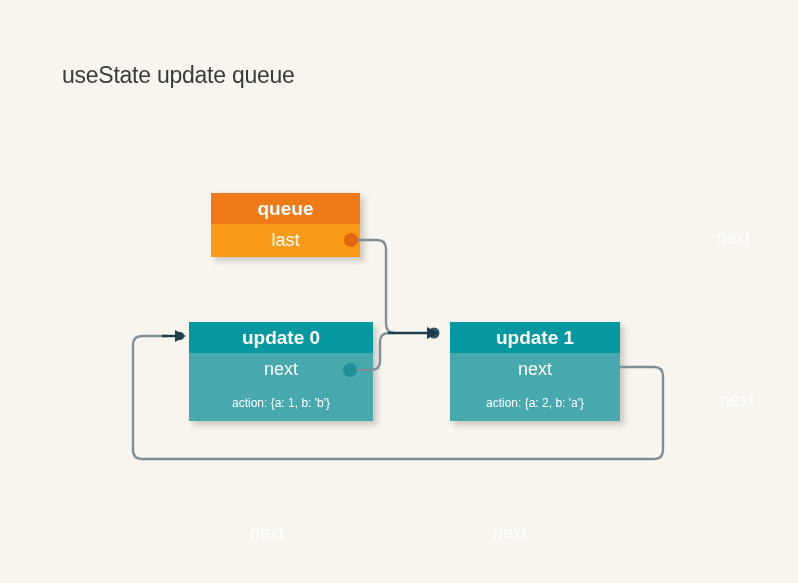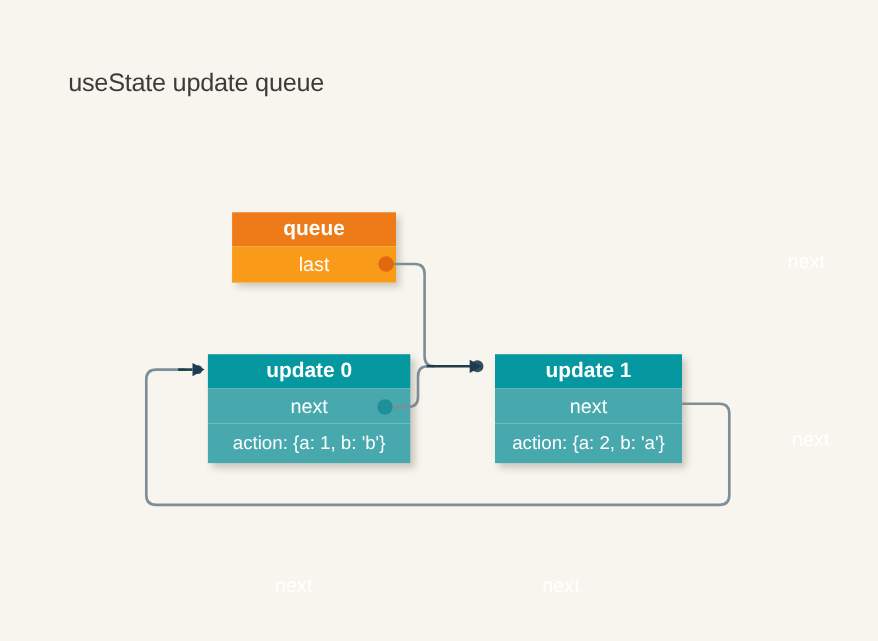--- a/index.html
+++ b/index.html
@@ -38,21 +38,21 @@
     align-items: center;
     justify-content: center;
     height: 31px;
   }
   .node .row {
     font-size: 18px;
     display: flex;
     align-items: center;
     justify-content: center;
   }
-  .node .row.action { font-size: 17px; }
+  .node .row.action { font-size: 12px; }
 
   #node-queue  { left: 211px; top: 193px; width: 149px; }
   #node-queue .hdr { background: #ee7b17; }
   #node-queue .row { background: #f99a18; height: 33px; }
 
   .update-node { width: 184px; top: 322px; }
   #node-update0 { left: 176px; margin-left: 13px; }
   #node-update1 { left: 450px; width: 170px; }
   .update-node .hdr { background: #0598a1; }
   .update-node .row { background: #47a9ae; }

